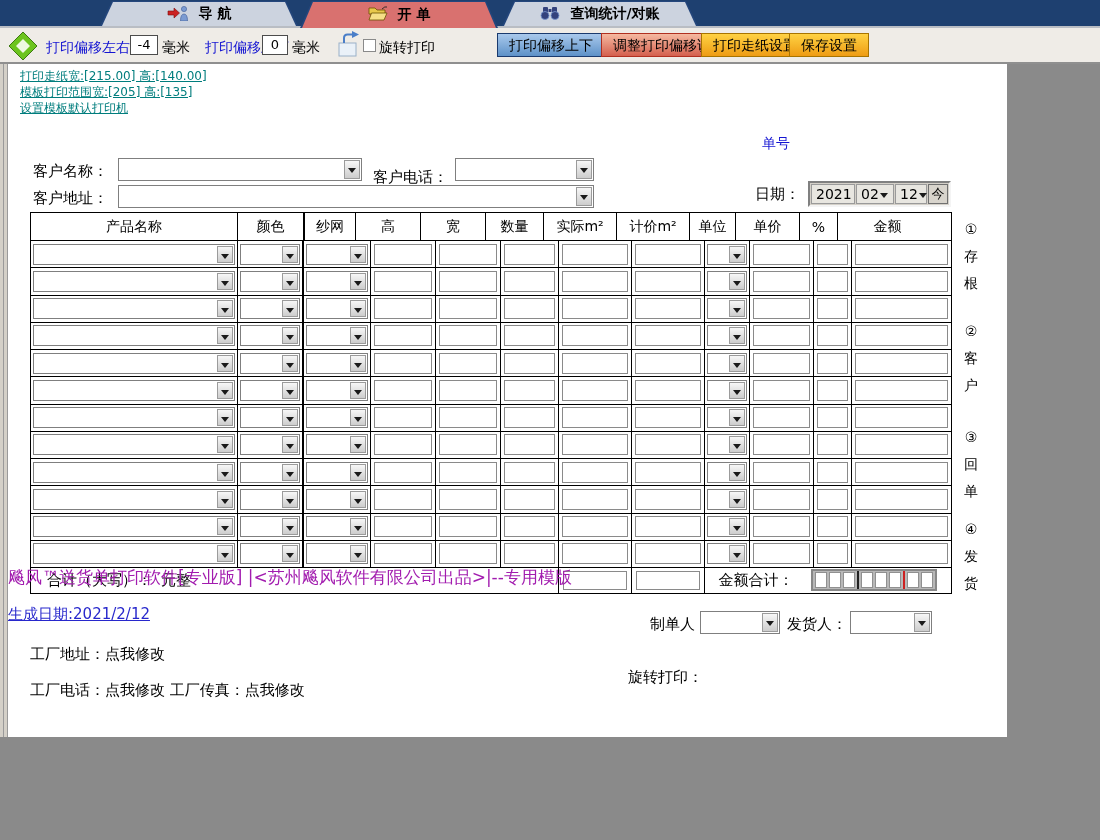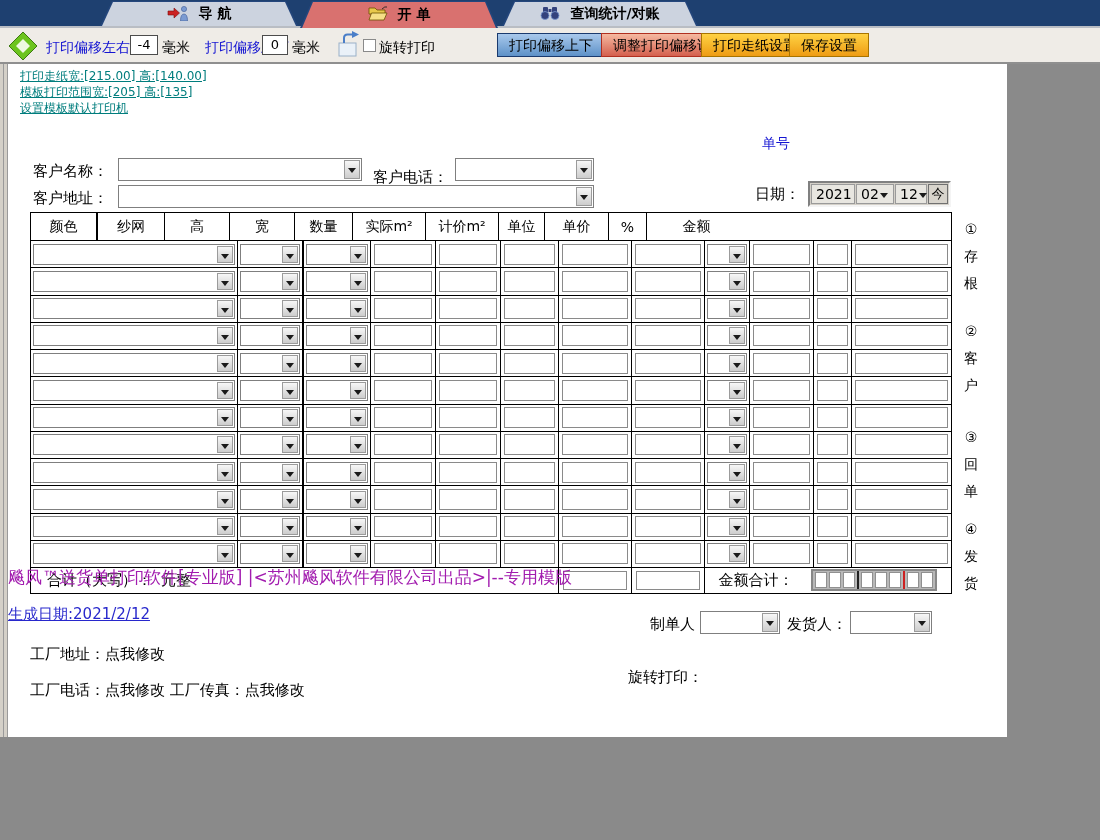--- a/index.html
+++ b/index.html
@@ -210,22 +210,23 @@
         </div>
       <div class="dseg" style="width:32px;">
           <span>12</span>
           <span class="arr"></span>
         </div>
       <div class="dtoday">今</div>
     </div>
 
     <div class="grid">
       <div class="thead" id="thead">
+          <div class="th c0" style="width: 207px;">产品名称</div>
           <div class="th c1" style="width: 66px;">颜色</div>
-          <div class="th c2" style="width: 68px;">纱网</div>
+          <div class="th c2" style="width: 52px;">纱网</div>
           <div class="th c3" style="width: 65px;">高</div>
           <div class="th c4" style="width: 65px;">宽</div>
           <div class="th c5" style="width: 58px;">数量</div>
           <div class="th c6" style="width: 73px;">实际m²</div>
           <div class="th c7" style="width: 73px;">计价m²</div>
           <div class="th c8" style="width: 46px;">单位</div>
           <div class="th c9" style="width: 64px;">单价</div>
           <div class="th c10" style="width: 38px;">%</div>
           <div class="th c11" style="width: 99px;">金额</div>
         </div>

